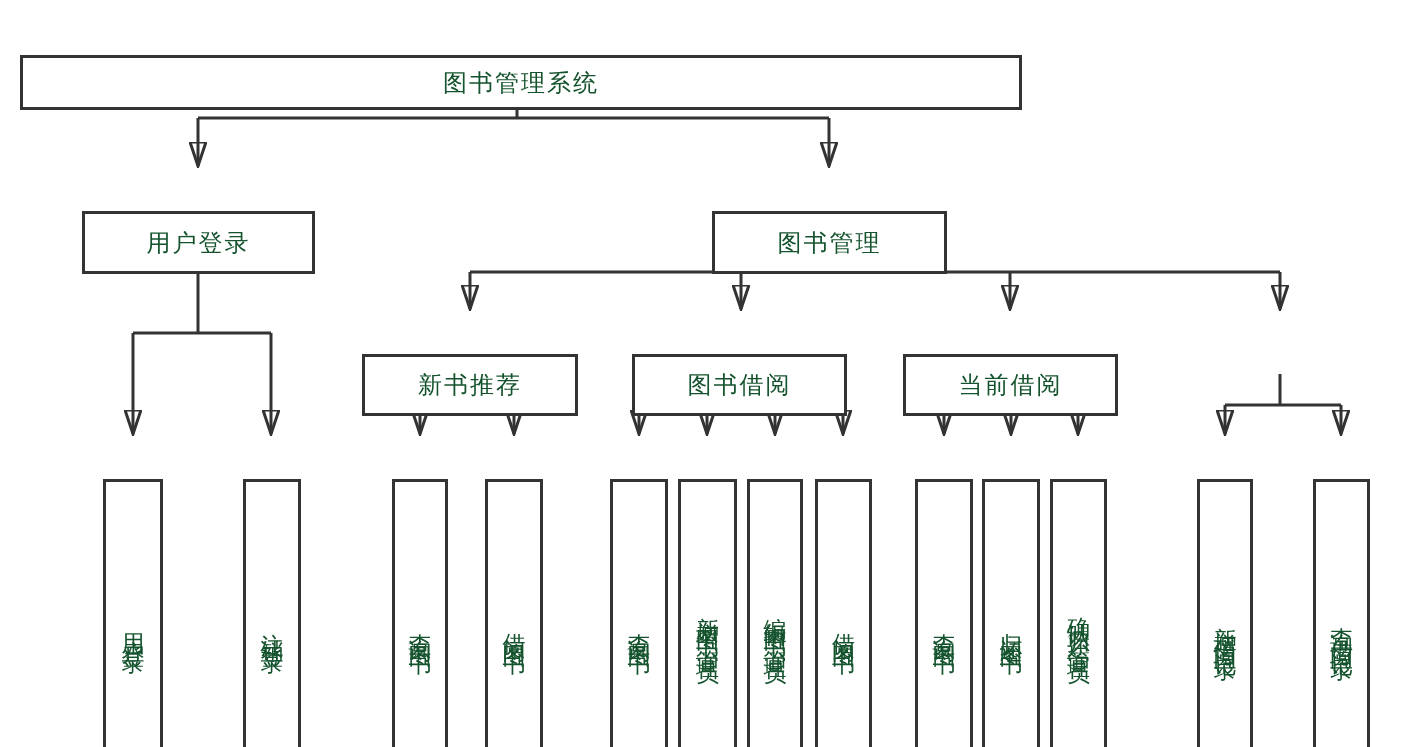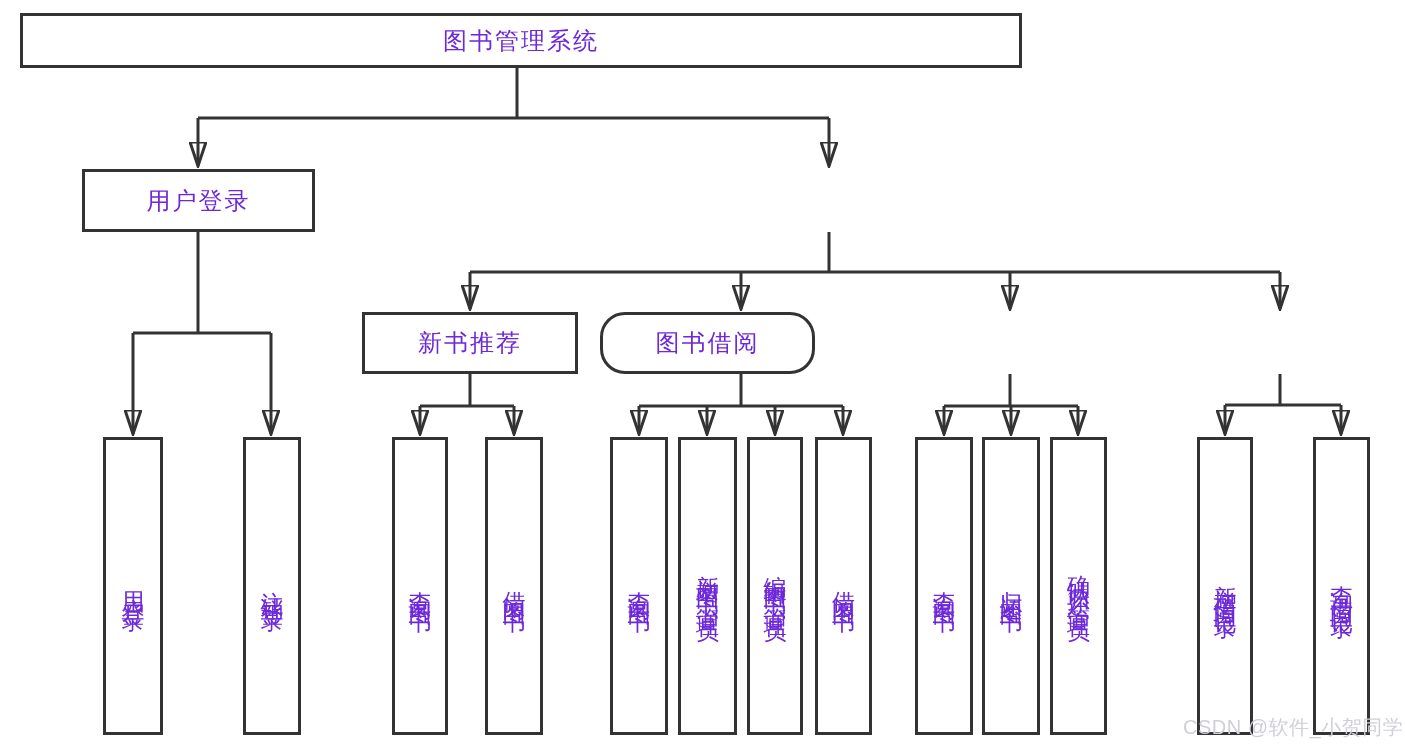--- a/index.html
+++ b/index.html
@@ -19,25 +19,26 @@
     position: absolute;
     left: 0; top: 0;
     width: 1405px;
     height: 747px;
   }
   .box {
     position: absolute;
     box-sizing: border-box;
     background: #ffffff;
     border: 3px solid #333333;
-    color: #6d28d9;
+    color: #14532d;
     display: flex;
     align-items: center;
     justify-content: center;
     text-align: center;
+    margin-top: 42px;
   }
   .hbox {
     font-size: 24px;
     letter-spacing: 2px;
     white-space: nowrap;
   }
   .leaf {
     top: 437px;
     height: 298px;
     font-size: 23px;
@@ -121,37 +122,38 @@
       <line x1="1280" y1="374" x2="1280" y2="405"></line>
       <line x1="1225" y1="405" x2="1341" y2="405"></line>
       <line x1="1225" y1="405" x2="1225" y2="434" marker-end="url(#arrow)"></line>
       <line x1="1341" y1="405" x2="1341" y2="434" marker-end="url(#arrow)"></line>
     </g>
   </svg>
 
   <div class="box hbox" style="left:20px; top:13px; width:1002px; height:55px;">图书管理系统</div>
 
   <div class="box hbox" style="left:82px; top:169px; width:233px; height:63px;">用户登录</div>
+  <div class="box hbox" style="left:712px; top:169px; width:235px; height:63px;">图书管理</div>
 
   <div class="box hbox" style="left:362px; top:312px; width:216px; height:62px;text-align:right;">新书推荐</div>
-  <div class="box hbox" style="left:600px; top:312px; width:215px; height:62px;border-radius:25px;">图书借阅</div>
+  <div class="box hbox" style="left:632px; top:312px; width:215px; height:62px;">图书借阅</div>
+  <div class="box hbox" style="left:903px; top:312px; width:215px; height:62px;">当前借阅</div>
 
   <div class="box leaf" style="left:103px; width:60px;">用户登录</div>
   <div class="box leaf" style="left:243px; width:58px;">注销登录</div>
 
   <div class="box leaf" style="left:392px; width:56px;">查询图书</div>
   <div class="box leaf" style="left:485px; width:58px;">借阅图书</div>
 
   <div class="box leaf" style="left:610px; width:58px;">查询图书</div>
   <div class="box leaf" style="left:678px; width:59px;">新增图书（管理员）</div>
   <div class="box leaf" style="left:747px; width:56px;">编辑图书（管理员）</div>
   <div class="box leaf" style="left:815px; width:57px;">借阅图书</div>
 
   <div class="box leaf" style="left:915px; width:58px;">查询图书</div>
   <div class="box leaf" style="left:982px; width:58px;">归还图书</div>
   <div class="box leaf" style="left:1050px; width:57px;">确认归还（管理员）</div>
 
   <div class="box leaf" style="left:1197px; width:56px;">新增借阅记录</div>
   <div class="box leaf" style="left:1313px; width:57px;">查询借阅记录</div>
 
-  <div class="watermark">CSDN @软件_小贺同学</div>
 
 </div>
 
 </body></html>

